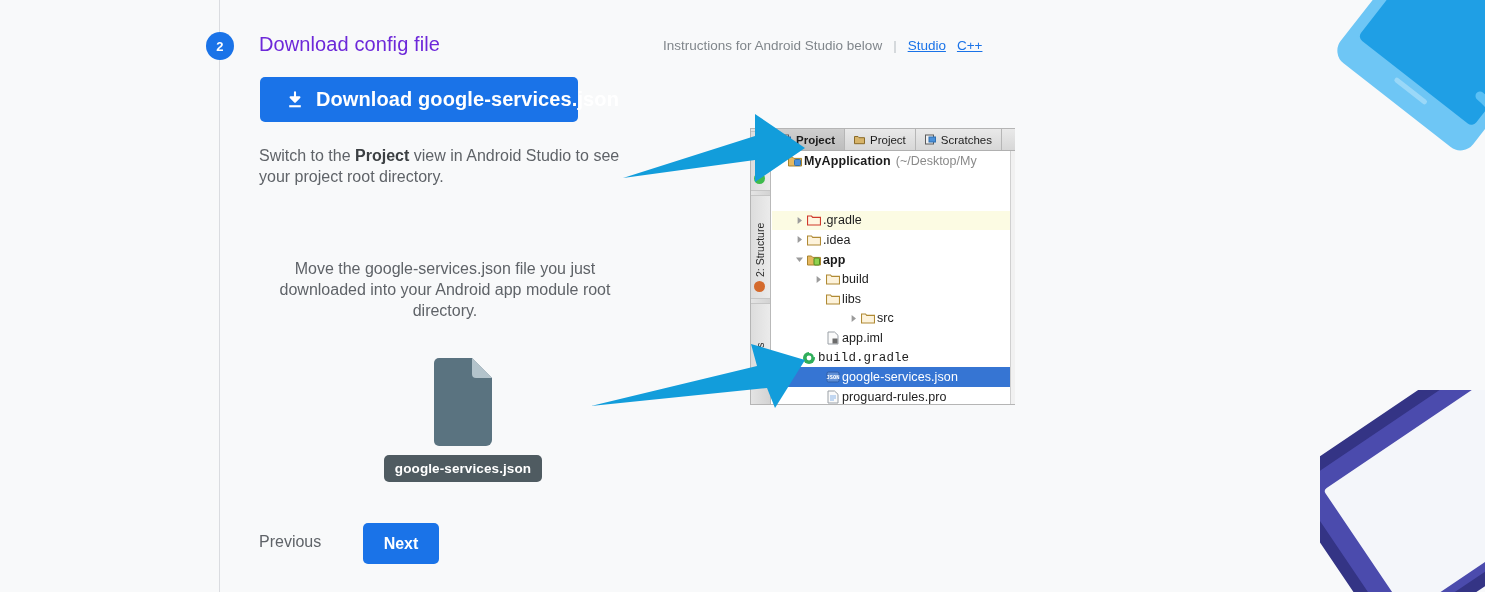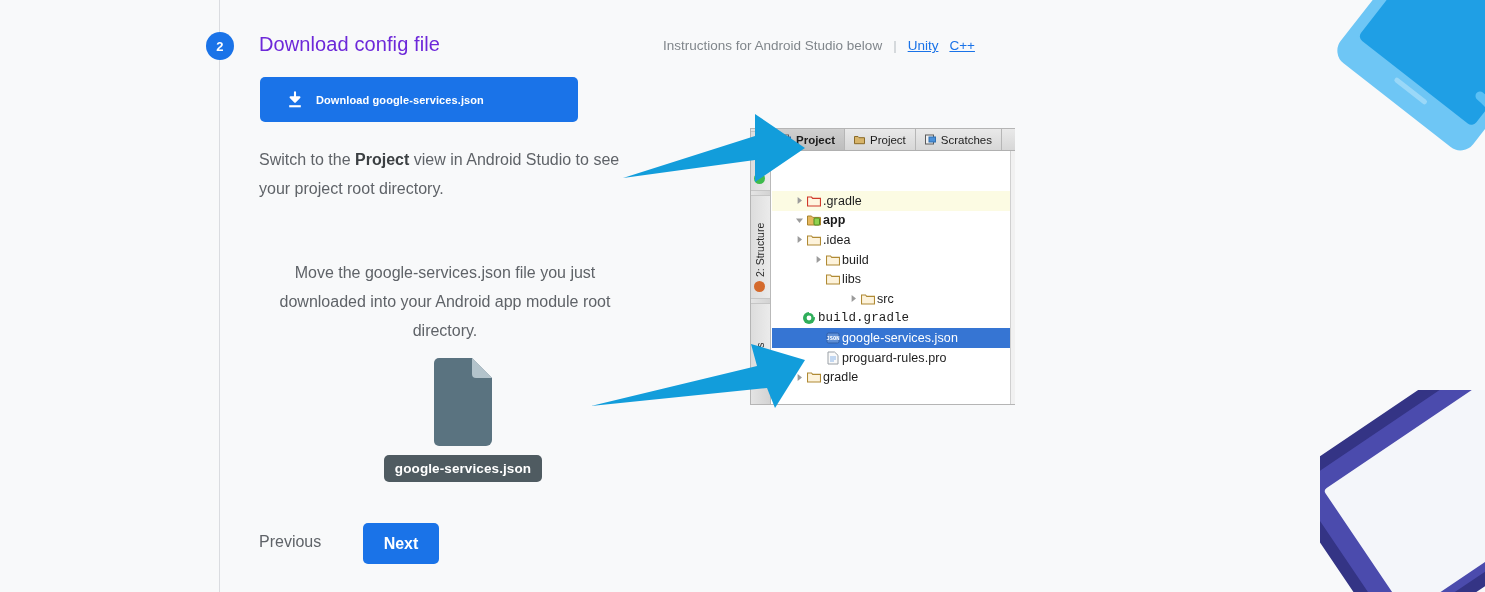--- a/index.html
+++ b/index.html
@@ -32,27 +32,27 @@
   .platform-note .sep{color:#bdc1c6;padding:0 11px;}
   .platform-note a{color:#1a73e8;text-decoration:underline;margin-right:11px;}
   .platform-note a:last-child{margin-right:0;}
 
   
   .dl-btn{
     position:absolute;left:260px;top:77px;width:318px;height:45px;
     background:#1a73e8;border:none;border-radius:5px;cursor:pointer;
     display:flex;align-items:center;gap:12px;padding:0 0 0 26px;box-sizing:border-box;
   }
-  .dl-btn .label{color:#fff;font-size:11px;font-weight:700;letter-spacing:.1px;white-space:nowrap;}
+  .dl-btn .label{color:#fff;font-size:20px;font-weight:700;letter-spacing:.1px;white-space:nowrap;}
   .dl-ico{width:18px;height:18px;display:block;flex:0 0 auto;}
 
   
   .para{
     position:absolute;left:259px;width:372px;
-    font-size:16px;line-height:29px;color:#5f6368;
+    font-size:16px;line-height:21px;color:#5f6368;
   }
   .para b{color:#3c4043;font-weight:700;}
   .para-1{top:145px;}
   .para-2{top:258px;text-align:center;}
 
   
   .file-wrap{position:absolute;left:383px;top:358px;width:160px;}
   .file-ico{margin:0 auto;display:block;}
   .file-chip{
     margin:9px auto 0;display:table;
@@ -149,21 +149,21 @@
   </svg>
 
   <div class="rail"></div>
   <div class="step-badge">2</div>
 
   <div class="step-title">Download config file</div>
 
   <div class="platform-note">
     <span>Instructions for Android Studio below</span>
     <span class="sep">|</span>
-    <a href="#">Unity</a>
+    <a href="#">Studio</a>
     <a href="#">C++</a>
   </div>
 
   <button class="dl-btn">
     <svg class="dl-ico" viewBox="0 0 18 18">
       <path d="M9 1.2 L9 9.4 M9 10.8 L4.6 6.2 L13.4 6.2 Z" fill="#fff" stroke="#fff" stroke-width="2.1" stroke-linejoin="round" stroke-linecap="round"></path>
       <rect x="3.2" y="14.2" width="11.6" height="2.1" fill="#fff"></rect>
     </svg>
     <span class="label">Download google-services.json</span>
   </button>
@@ -221,60 +221,75 @@
       <div class="ide-tab">
         <svg width="11" height="11" viewBox="0 0 11 11">
           <rect x="0.5" y="1" width="8" height="9" fill="#f0f0f0" stroke="#5a5a5a"></rect>
           <rect x="4" y="3" width="6.5" height="5" fill="#4a90d9" stroke="#2f6fb0"></rect>
         </svg>
         <span>Scratches</span>
       </div>
     </div>
 
     <div class="tree" id="tree">
+        <div class="row" style="padding-left: 2px;">
+          <span class="tw">
+            <svg width="9" height="9" viewBox="0 0 9 9">
+              <path d="M1 2.6 L8 2.6 L4.5 7 Z" fill="#9b9b9b"></path>
+            </svg>
+          </span>
+          <span class="ic">
+            <svg width="14" height="14" viewBox="0 0 14 14">
+              <path d="M0.5 3 h4 l1.2 1.4 h7.8 v7.6 h-13 Z" fill="#e6b860" stroke="#a8832c" stroke-width="1"></path>
+              <rect x="6.5" y="5.5" width="6" height="6" rx="1" fill="#4a90d9" stroke="#2f6fb0"></rect>
+            </svg>
+          </span>
+          <span class="nm bold">MyApplication</span>
+          <span class="path">(~/Desktop/My</span>
+        </div>
         <div class="row hl-yellow" style="padding-left: 21px;">
           <span class="tw">
             <svg width="9" height="9" viewBox="0 0 9 9">
               <path d="M2.6 1 L7 4.5 L2.6 8 Z" fill="#9b9b9b"></path>
             </svg>
           </span>
           <span class="ic">
             <svg width="14" height="14" viewBox="0 0 14 14">
               <path d="M0.5 3 h4 l1.2 1.4 h7.8 v7.6 h-13 Z" fill="#fff6e0" stroke="#d0392b" stroke-width="1.2"></path>
             </svg>
           </span>
           <span class="nm">.gradle</span>
+        </div>
+        <div class="row" style="padding-left: 21px;">
+          <span class="tw">
+            <svg width="9" height="9" viewBox="0 0 9 9">
+              <path d="M2.6 1 L7 4.5 L2.6 8 Z" fill="#9b9b9b"></path>
+            </svg>
+          </span>
+          <span class="ic">
+            <svg width="14" height="14" viewBox="0 0 14 14">
+              <path d="M0.5 3 h4 l1.2 1.4 h7.8 v7.6 h-13 Z" fill="#fdf3dc" stroke="#b08a34" stroke-width="1.1"></path>
+            </svg>
+          </span>
+          <span class="nm">.idea</span>
         </div>
         <div class="row" style="padding-left: 21px;">
           <span class="tw">
             <svg width="9" height="9" viewBox="0 0 9 9">
               <path d="M1 2.6 L8 2.6 L4.5 7 Z" fill="#9b9b9b"></path>
             </svg>
           </span>
           <span class="ic">
             <svg width="14" height="14" viewBox="0 0 14 14">
               <path d="M0.5 3 h4 l1.2 1.4 h7.8 v7.6 h-13 Z" fill="#e6b860" stroke="#a8832c" stroke-width="1"></path>
               <rect x="7" y="5" width="5.5" height="7" rx="1" fill="#8fd14f" stroke="#4f8c20"></rect>
             </svg>
           </span>
           <span class="nm bold">app</span>
         </div>
-        <div class="row" style="padding-left: 21px;">
-          <span class="tw">
-            <svg width="9" height="9" viewBox="0 0 9 9">
-              <path d="M2.6 1 L7 4.5 L2.6 8 Z" fill="#9b9b9b"></path>
-            </svg>
-          </span>
-          <span class="ic">
-            <svg width="14" height="14" viewBox="0 0 14 14">
-              <path d="M0.5 3 h4 l1.2 1.4 h7.8 v7.6 h-13 Z" fill="#fdf3dc" stroke="#b08a34" stroke-width="1.1"></path>
-            </svg>
-          </span>
-          <span class="nm">.idea</span>
-        </div>
         <div class="row" style="padding-left: 40px;">
           <span class="tw">
             <svg width="9" height="9" viewBox="0 0 9 9">
               <path d="M2.6 1 L7 4.5 L2.6 8 Z" fill="#9b9b9b"></path>
             </svg>
           </span>
           <span class="ic">
             <svg width="14" height="14" viewBox="0 0 14 14">
               <path d="M0.5 3 h4 l1.2 1.4 h7.8 v7.6 h-13 Z" fill="#fdf3dc" stroke="#b08a34" stroke-width="1.1"></path>
             </svg>
@@ -295,20 +310,30 @@
             <svg width="9" height="9" viewBox="0 0 9 9">
               <path d="M2.6 1 L7 4.5 L2.6 8 Z" fill="#9b9b9b"></path>
             </svg>
           </span>
           <span class="ic">
             <svg width="14" height="14" viewBox="0 0 14 14">
               <path d="M0.5 3 h4 l1.2 1.4 h7.8 v7.6 h-13 Z" fill="#fdf3dc" stroke="#b08a34" stroke-width="1.1"></path>
             </svg>
           </span>
           <span class="nm">src</span>
+        </div>
+        <div class="row" style="padding-left: 40px;">
+          <span class="tw"></span>
+          <span class="ic">
+            <svg width="14" height="14" viewBox="0 0 14 14">
+              <path d="M2 1 h6.5 L12 4.3 V13 H2 Z" fill="#fafafa" stroke="#9aa0a6"></path>
+              <rect x="6.5" y="7.5" width="5" height="5" fill="#6b6b6b"></rect>
+            </svg>
+          </span>
+          <span class="nm">app.iml</span>
         </div>
         <div class="row" style="padding-left: 16px; font-family: Liberation Mono, monospace;">
           <span class="tw"></span>
           <span class="ic">
             <svg width="14" height="14" viewBox="0 0 14 14">
               <circle cx="7" cy="7" r="6" fill="#2fae5a"></circle>
               <circle cx="7" cy="7" r="2.4" fill="#fff"></circle>
               <path d="M7 1.2 A5.8 5.8 0 0 1 12.6 6" stroke="#fff" stroke-width="1.6" fill="none"></path>
             </svg>
           </span>

